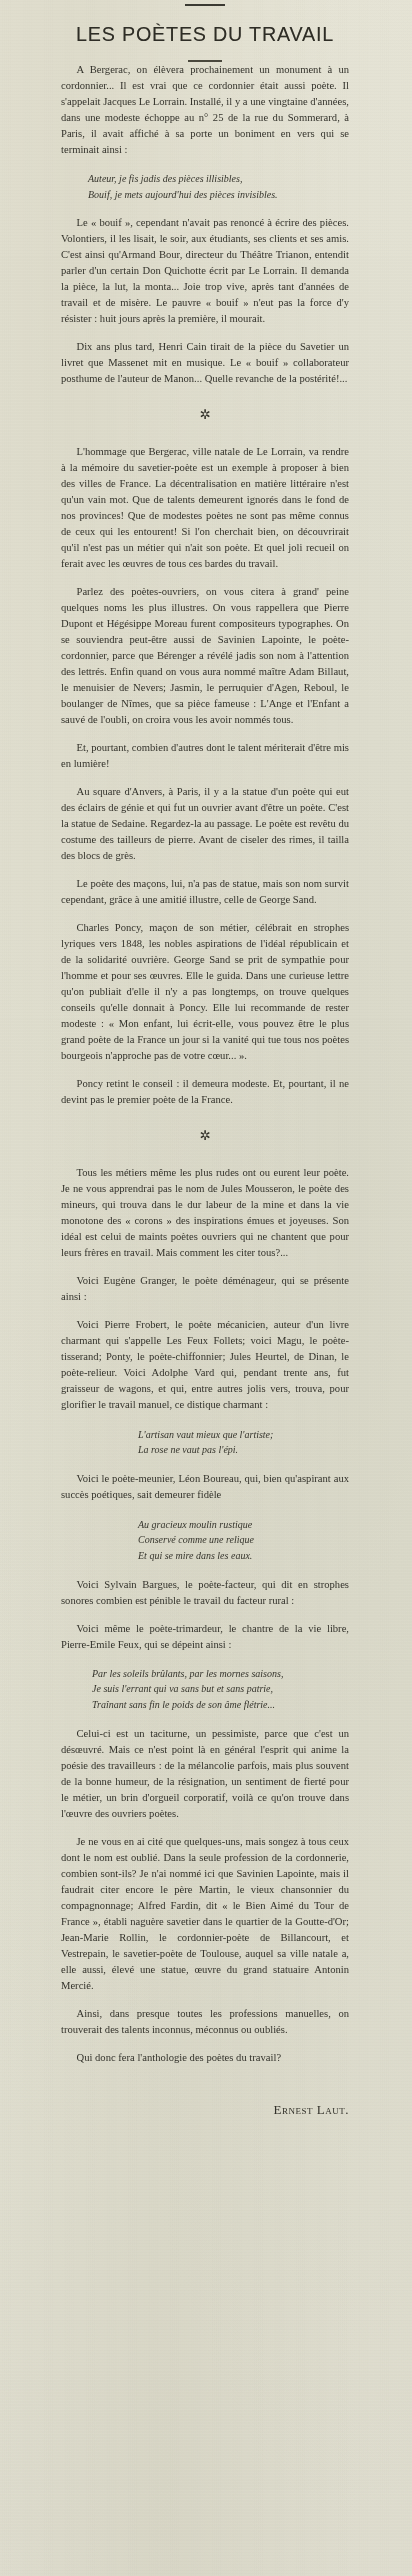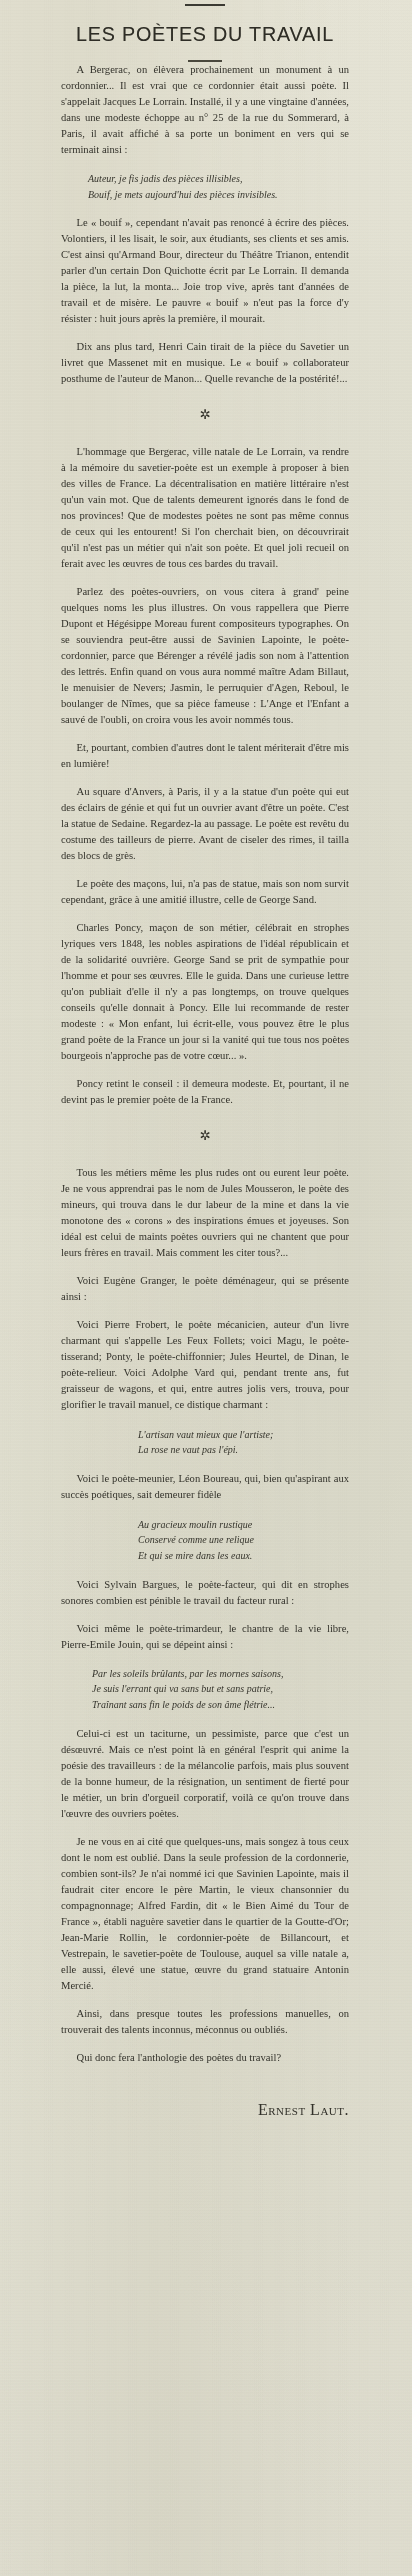--- a/index.html
+++ b/index.html
@@ -104,21 +104,21 @@
     font-family: "Liberation Serif", serif;
     font-size: 13.4px;
     color: #2f2e27;
     line-height: 1;
     margin: 20.6px 0 23px 0;
     letter-spacing: 0;
   }
 
   .signature {
     font-family: "Liberation Serif", serif;
-    font-size: 16px;
+    font-size: 13px;
     letter-spacing: 0.5px;
     color: #32312a;
     text-align: right;
     margin-top: 36px;
     font-variant: small-caps;
   }
 </style>
 </head>
 <body>
 
@@ -166,21 +166,21 @@
 
       <p class="para">Voici le poète-meunier, Léon Boureau, qui, bien qu'aspirant aux succès poétiques, sait demeurer fidèle</p>
 
       <div class="verse-block verse verse-indent-3">Au gracieux moulin rustique
 Conservé comme une relique
 Et qui se mire dans les eaux.</div>
 
       <p class="para">Voici Sylvain Bargues, le poète-facteur, qui dit en strophes sonores combien est pénible le travail du facteur rural :</p>
 
 
-      <p class="para">Voici même le poète-trimardeur, le chantre de la vie libre, Pierre-Emile Jouin, qui se dépeint ainsi :</p>
+      <p class="para">Voici même le poète-trimardeur, le chantre de la vie libre, Pierre-Emile Feux, qui se dépeint ainsi :</p>
 
       <div class="verse-block verse verse-indent-4">Par les soleils brûlants, par les mornes saisons,
 Je suis l'errant qui va sans but et sans patrie,
 Traînant sans fin le poids de son âme flétrie...</div>
 
       <p class="para">Celui-ci est un taciturne, un pessimiste, parce que c'est un désœuvré. Mais ce n'est point là en général l'esprit qui anime la poésie des travailleurs : de la mélancolie parfois, mais plus souvent de la bonne humeur, de la résignation, un sentiment de fierté pour le métier, un brin d'orgueil corporatif, voilà ce qu'on trouve dans l'œuvre des ouvriers poètes.</p>
       <p class="para">Je ne vous en ai cité que quelques-uns, mais songez à tous ceux dont le nom est oublié. Dans la seule profession de la cordonnerie, combien sont-ils? Je n'ai nommé ici que Savinien Lapointe, mais il faudrait citer encore le père Martin, le vieux chansonnier du compagnonnage; Alfred Fardin, dit « le Bien Aimé du Tour de France », établi naguère savetier dans le quartier de la Goutte-d'Or; Jean-Marie Rollin, le cordonnier-poète de Billancourt, et Vestrepain, le savetier-poète de Toulouse, auquel sa ville natale a, elle aussi, élevé une statue, œuvre du grand statuaire Antonin Mercié.</p>
       <p class="para">Ainsi, dans presque toutes les professions manuelles, on trouverait des talents inconnus, méconnus ou oubliés.</p>
       <p class="para">Qui donc fera l'anthologie des poètes du travail?</p>
 

